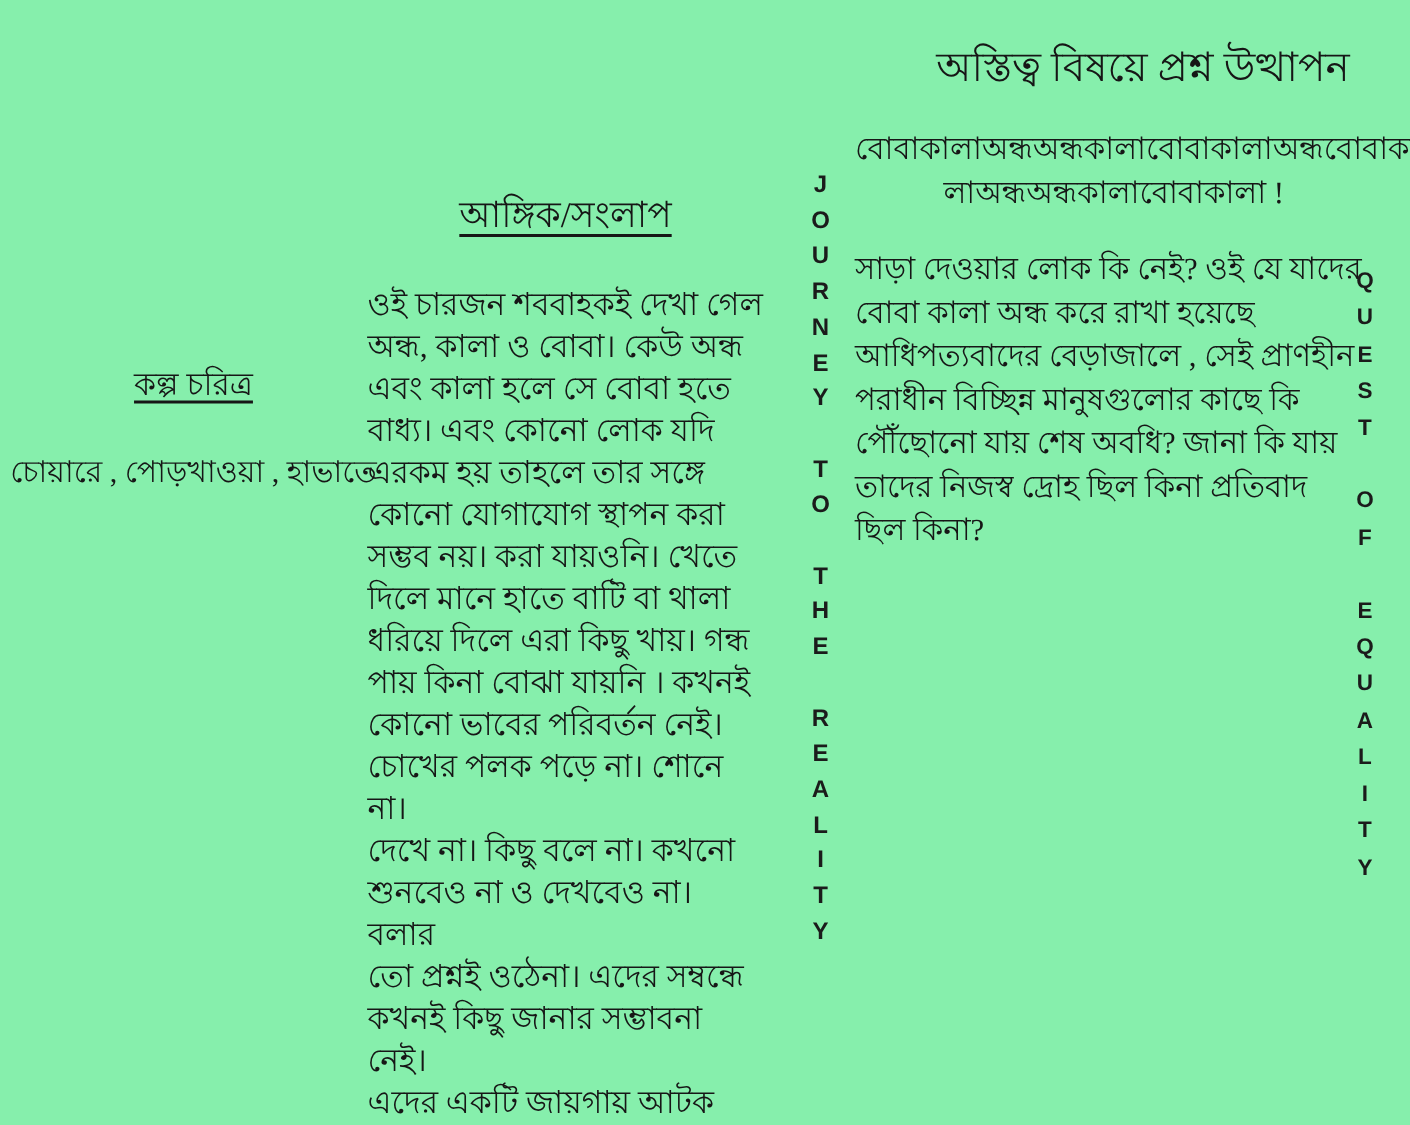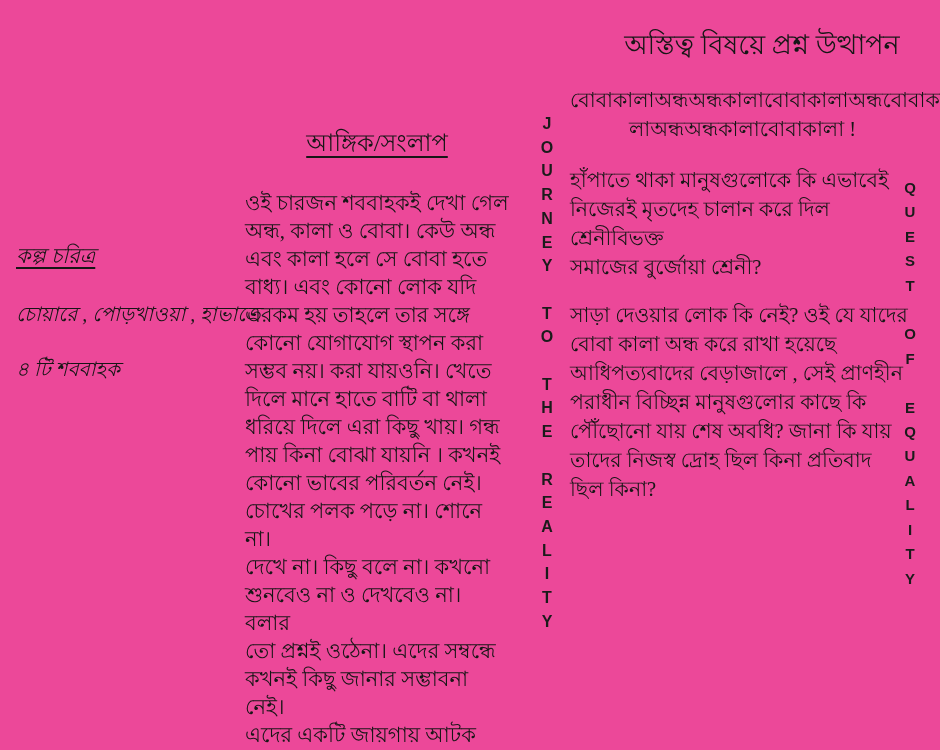--- a/index.html
+++ b/index.html
@@ -4,43 +4,43 @@
 <style>
   html, body {
     margin: 0;
     padding: 0;
     background: #ffffff;
   }
   .page {
     position: relative;
     width: 940px;
     height: 750px;
-    background: #ec4899;
+    background: #86efac;
     overflow: hidden;
     color: #161616;
     font-family: "Liberation Serif", "DejaVu Serif", serif;
   }
   .title {
     position: absolute;
     left: 592px;
     top: 24px;
     width: 340px;
     margin: 0;
     font-size: 27px;
     font-weight: normal;
     text-align: center;
     white-space: nowrap;
   }
   .left-panel {
     position: absolute;
-    left: 16px;
+    left: 0px;
     top: 240px;
     width: 258px;
+    text-align: center;
     font-size: 20px;
-    font-style: italic;
   }
   .left-heading {
     display: inline-block;
     font-size: 21px;
     text-decoration: underline;
     text-underline-offset: 4px;
     margin-bottom: 24px;
   }
   .left-chars {
     margin-bottom: 22px;
@@ -112,21 +112,20 @@
 
 <div class="page">
 
   <h1 class="title">অস্তিত্ব বিষয়ে প্রশ্ন উত্থাপন</h1>
 
   <div class="left-panel">
     <div>
       <span class="left-heading">কল্প চরিত্র</span>
     </div>
     <div class="left-chars">চোয়ারে , পোড়খাওয়া , হাভাতে</div>
-    <div class="left-count">৪ টি শববাহক</div>
   </div>
 
   <div class="mid-col">
     <div class="mid-heading-wrap">
       <span class="mid-heading">আঙ্গিক/সংলাপ</span>
     </div>
     <div class="mid-body">ওই চারজন শববাহকই দেখা গেল
 অন্ধ, কালা ও বোবা। কেউ অন্ধ
 এবং কালা হলে সে বোবা হতে
 বাধ্য। এবং কোনো লোক যদি
@@ -165,23 +164,20 @@
 E
 A
 L
 I
 T
 Y</div>
 
   <div class="right-col">
     <p class="para p1">বোবাকালাঅন্ধঅন্ধকালাবোবাকালাঅন্ধবোবাকা
 লাঅন্ধঅন্ধকালাবোবাকালা !</p>
-    <p class="para p3">হাঁপাতে থাকা মানুষগুলোকে কি এভাবেই
-নিজেরই মৃতদেহ চালান করে দিল শ্রেনীবিভক্ত
-সমাজের বুর্জোয়া শ্রেনী?</p>
     <p class="para p5">সাড়া দেওয়ার লোক কি নেই? ওই যে যাদের
 বোবা কালা অন্ধ করে রাখা হয়েছে
 আধিপত্যবাদের বেড়াজালে , সেই প্রাণহীন
 পরাধীন বিচ্ছিন্ন মানুষগুলোর কাছে কি
 পৌঁছোনো যায় শেষ অবধি? জানা কি যায়
 তাদের নিজস্ব দ্রোহ ছিল কিনা প্রতিবাদ
 ছিল কিনা?</p>
   </div>
 
   <div class="v-caption v-right">Q

